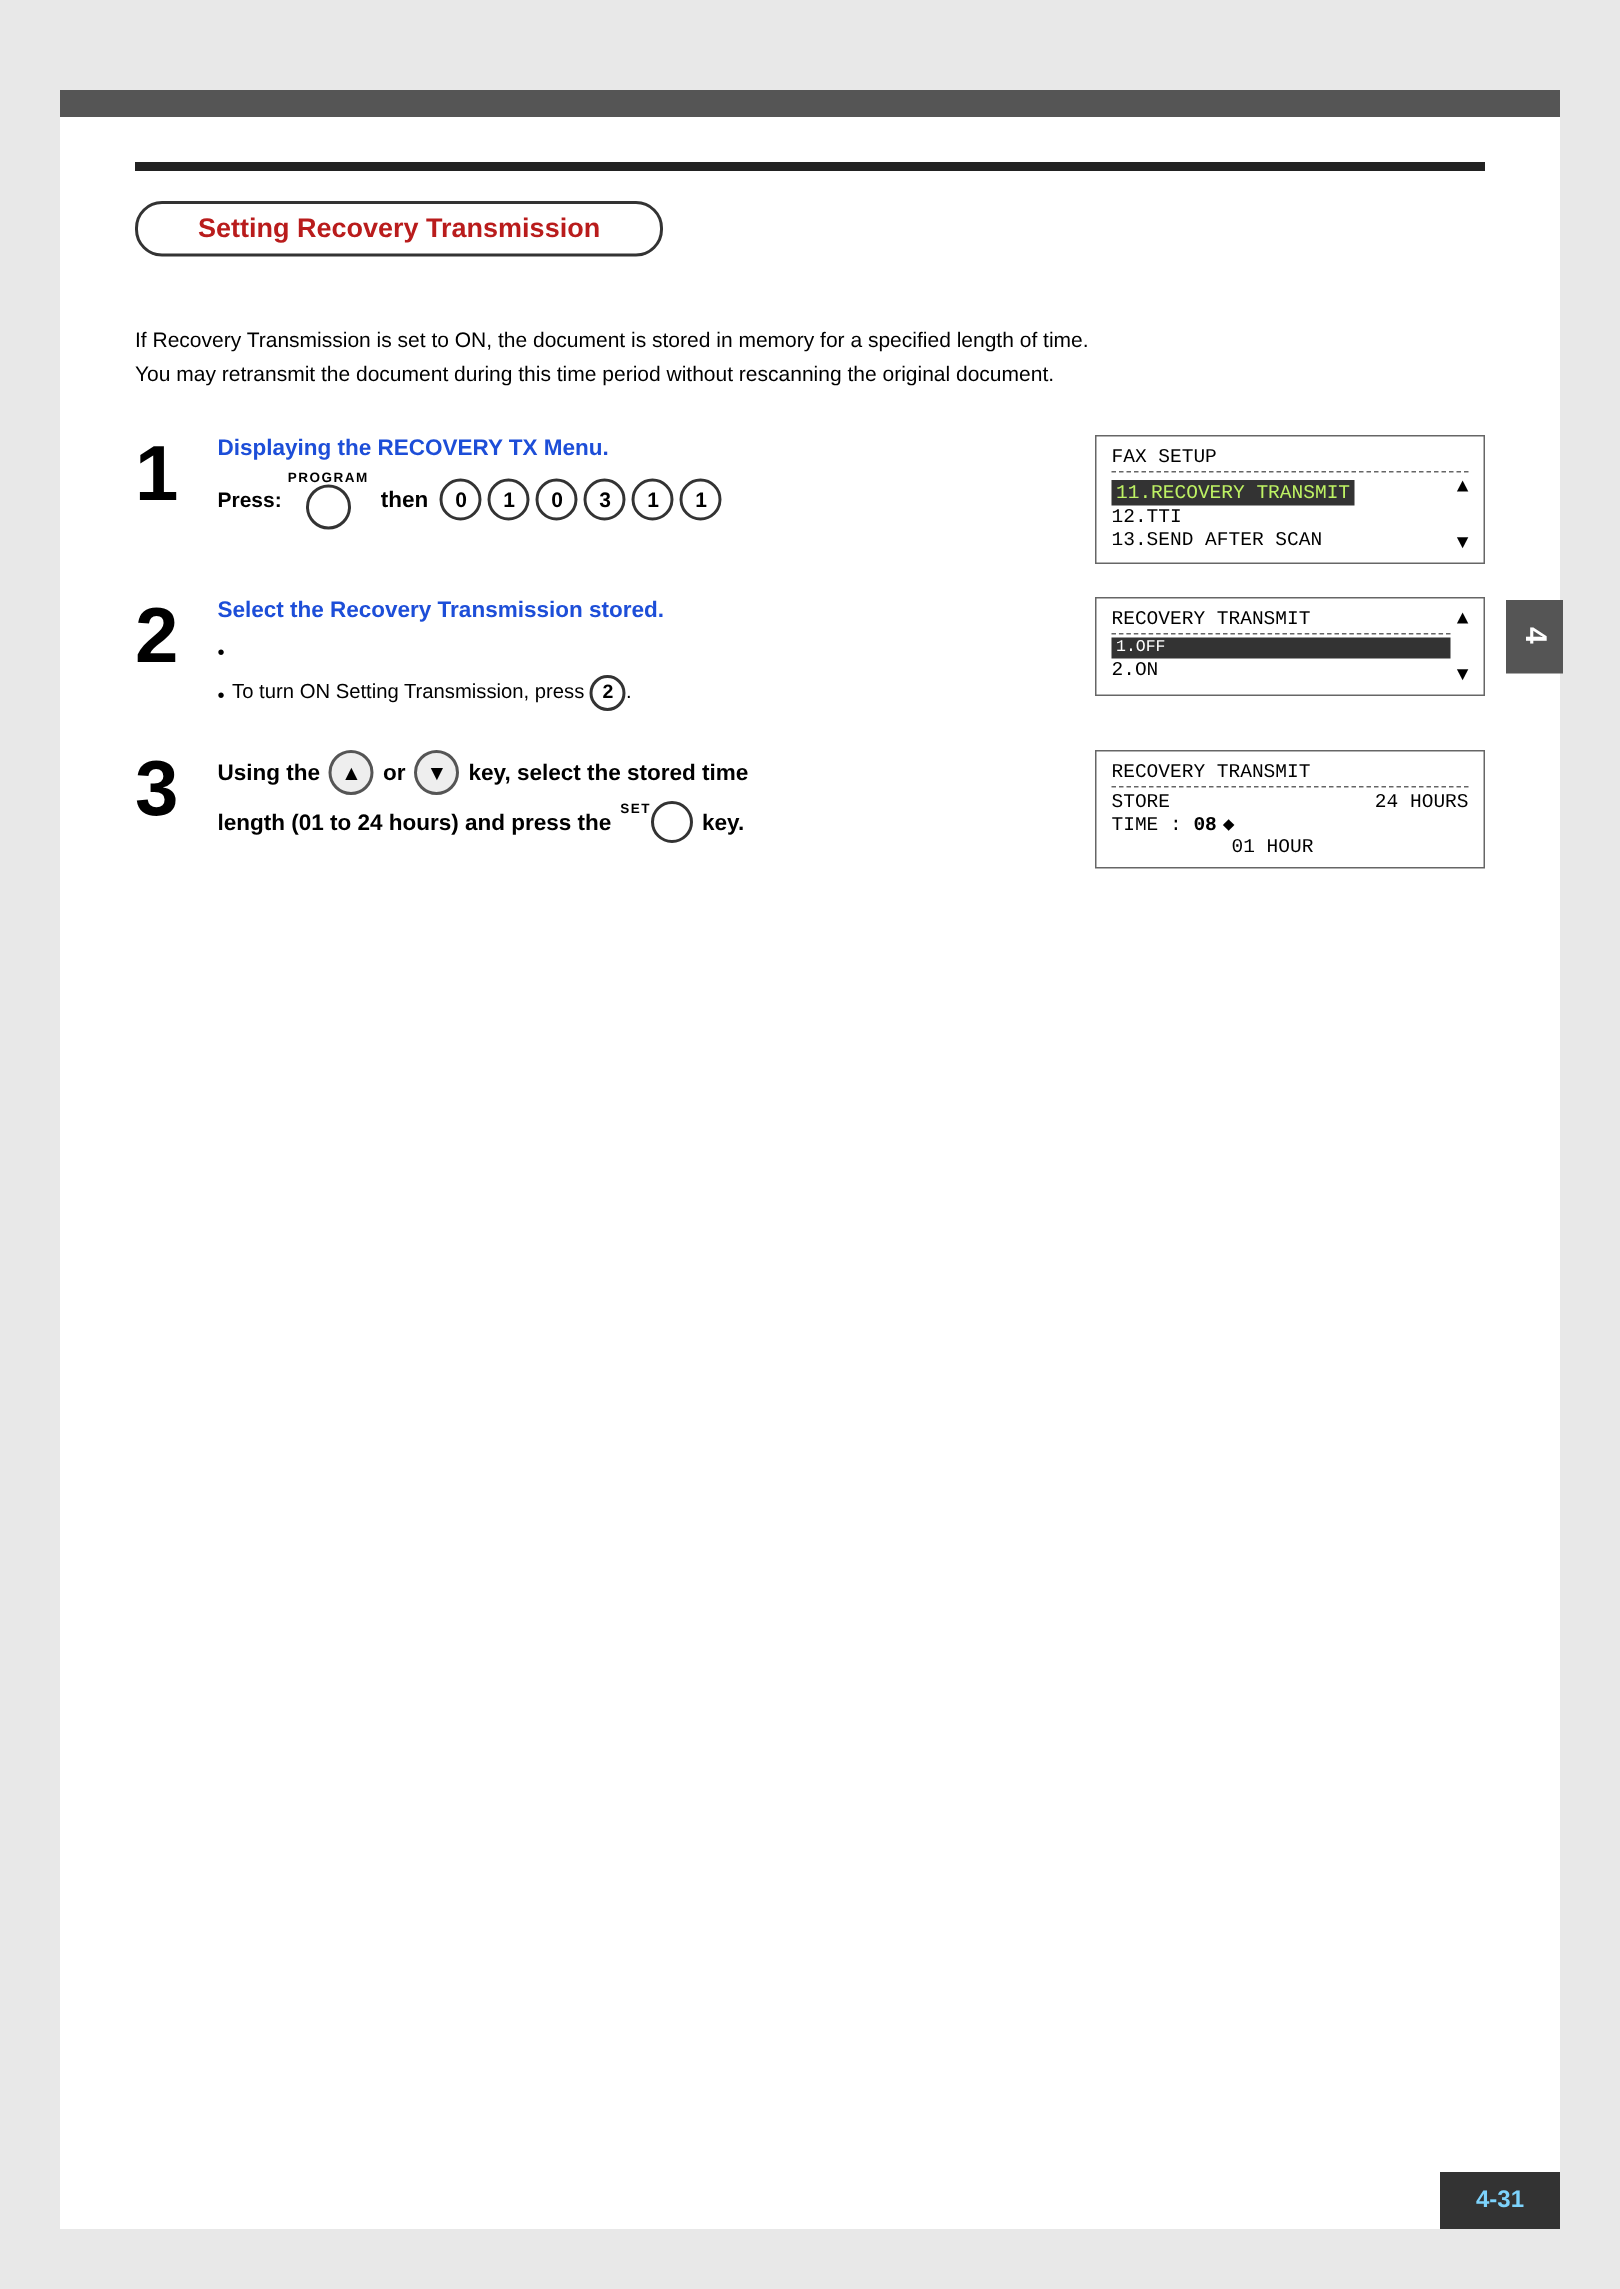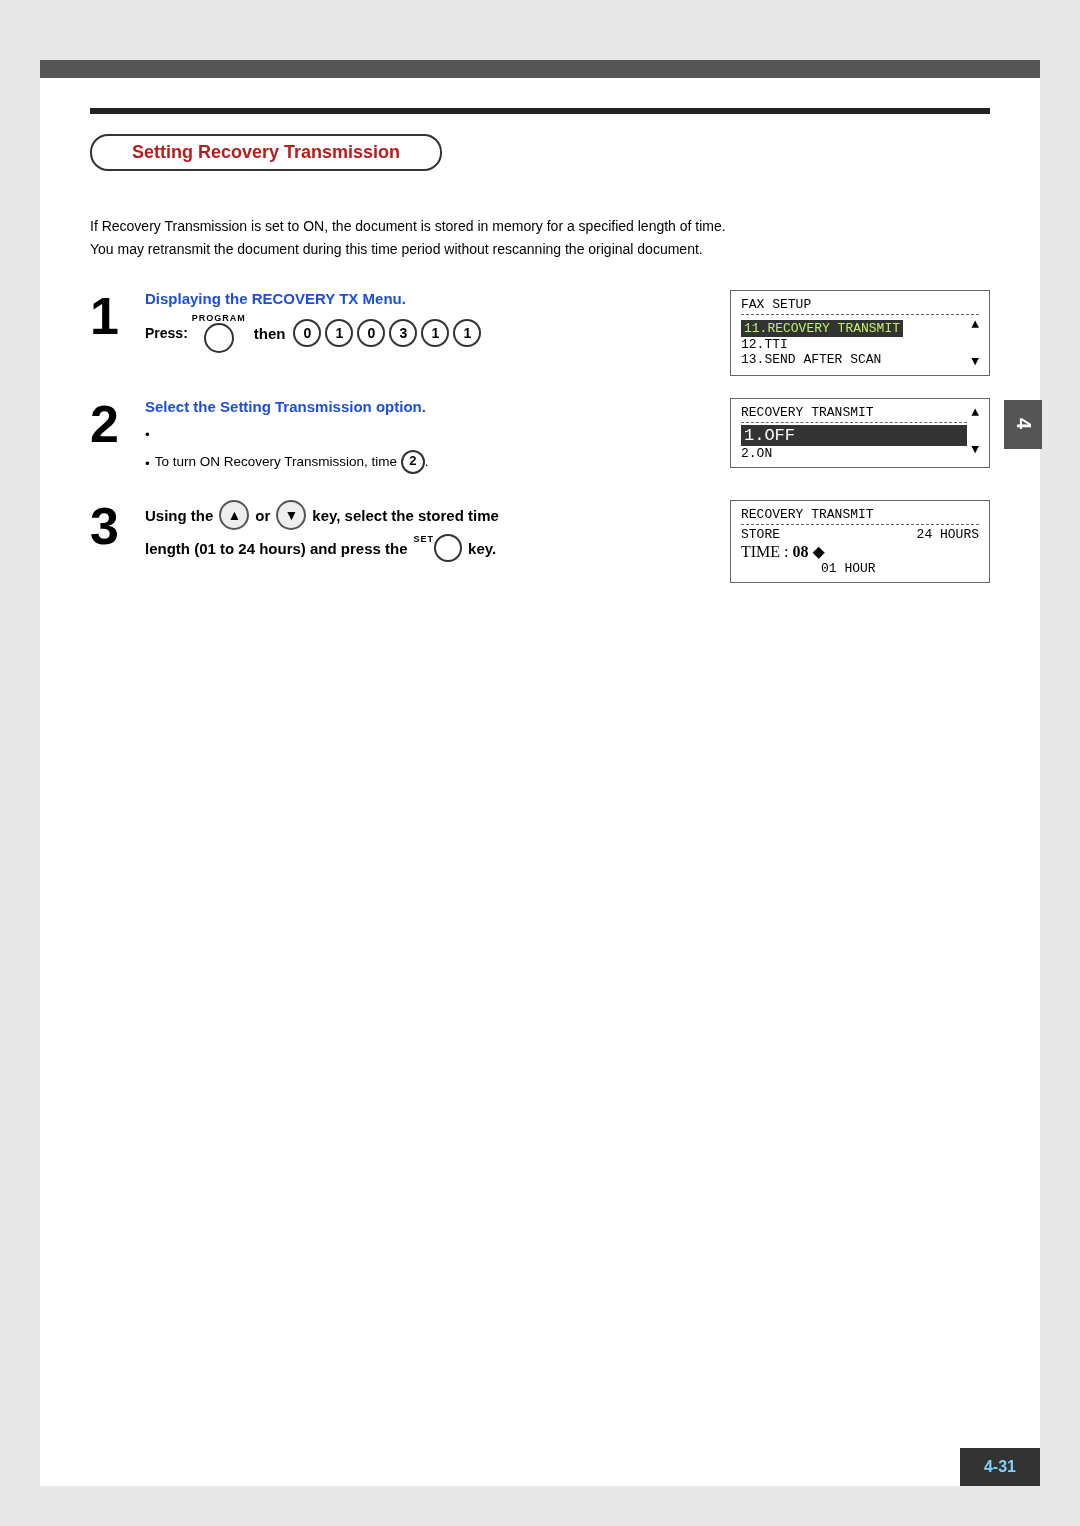--- a/index.html
+++ b/index.html
@@ -270,39 +270,39 @@
               <span>▲</span>
               <span>▼</span>
             </div>
           </div>
         </div>
       </div>
 
       <div class="step2-row" style="display:flex; align-items:flex-start; margin-bottom:22px;">
         <div class="step-left-num">2</div>
         <div class="step-middle">
-          <div class="step-title">Select the Setting Transmission option.</div>
+          <div class="step-title">Select the Recovery Transmission stored.</div>
           <div class="bullet-item">
             <span class="bullet-dot">•</span>
           </div>
           <div class="bullet-item">
             <span class="bullet-dot">•</span>
             <span>
-              <span>To turn ON Recovery Transmission, time</span>
+              <span>To turn ON Setting Transmission, press</span>
               <span class="key-circle-sm" style="display:inline-flex; vertical-align:middle;">2</span>.
             </span>
           </div>
         </div>
 
         <div class="screen-panel">
           <div style="display:flex; justify-content:space-between; align-items:flex-start;">
             <div style="flex:1;">
               <div style="font-family:'Courier New',monospace; font-size:13px;">RECOVERY TRANSMIT</div>
               <div style="border-top:1px dashed #666; margin:2px 0;"></div>
-              <div style="background:#333; color:#fff; padding:1px 3px; font-family:'Courier New',monospace; font-size:17px;">1.OFF</div>
+              <div style="background:#333; color:#fff; padding:1px 3px; font-family:'Courier New',monospace; font-size:11px;">1.OFF</div>
               <div style="font-family:'Courier New',monospace; font-size:13px;">2.ON</div>
             </div>
             <div style="display:flex; flex-direction:column; justify-content:space-between; height:52px; padding-left:4px;">
               <span>▲</span>
               <span>▼</span>
             </div>
           </div>
         </div>
       </div>
 
@@ -328,21 +328,21 @@
           </div>
         </div>
 
         <div class="screen-panel" style="min-width:260px;">
           <div style="font-family:'Courier New',monospace; font-size:13px;">RECOVERY TRANSMIT</div>
           <div style="border-top:1px dashed #666; margin:2px 0;"></div>
           <div style="display:flex; justify-content:space-between; font-family:'Courier New',monospace; font-size:13px;">
             <span>STORE</span>
             <span>24 HOURS</span>
           </div>
-          <div style="font-family:Liberation Serif, serif; font-size:16px; display:flex; align-items:center; gap:4px;text-align:center;">
+          <div style="font-family:Liberation Mono, monospace; font-size:13px; display:flex; align-items:center; gap:4px;text-align:center;">
             <span>TIME  : <strong>08</strong></span>
             <span>◆</span>
           </div>
           <div style="font-family:'Courier New',monospace; font-size:13px; padding-left:80px;">01 HOUR</div>
         </div>
       </div>
 
     </div>
   </div>
 

